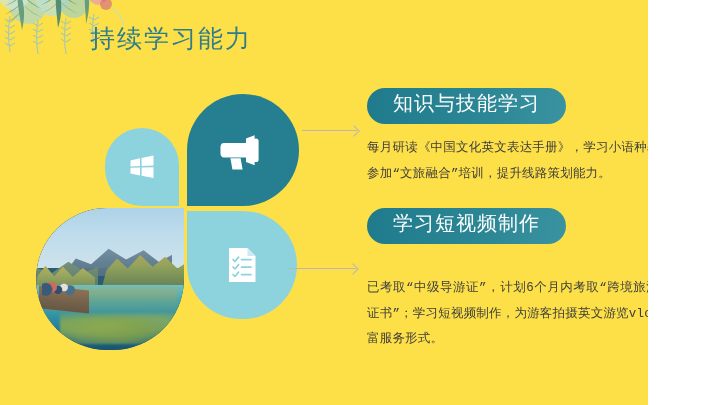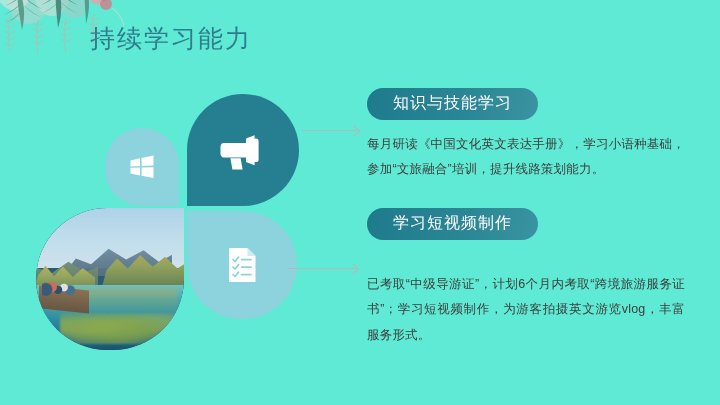--- a/index.html
+++ b/index.html
@@ -5,24 +5,25 @@
   html, body {
     margin: 0;
     padding: 0;
     background: #ffffff;
   }
   body {
     font-family: "Liberation Sans", "DejaVu Sans", sans-serif;
   }
   .slide {
     position: relative;
-    width: 720px;
+    width: 648px;
     height: 405px;
-    background: #5eead4;
+    background: #fde047;
     overflow: hidden;
+    font-family: Liberation Mono, monospace;
   }
 
   
   .foliage {
     position: absolute;
     left: -6px;
     top: -14px;
     width: 130px;
     height: 80px;
     pointer-events: none;
@@ -191,21 +192,21 @@
   .block { position: absolute; left: 367px; width: 320px; }
   .block-1 { top: 88px; }
   .block-2 { top: 208px; }
 
   .pill {
     display: inline-block;
     padding: 6px 26px 8px 26px;
     border-radius: 20px;
     background: linear-gradient(100deg, #1f7a8c 0%, #2a8594 55%, #3a93a0 100%);
     color: #ffffff;
-    font-size: 16px;
+    font-size: 20px;
     letter-spacing: 1px;
     line-height: 1.1;
     white-space: nowrap;
   }
   .body-text {
     margin-top: 12px;
     font-size: 12.5px;
     line-height: 2.05;
     color: #3d3d3d;
     letter-spacing: .2px;

